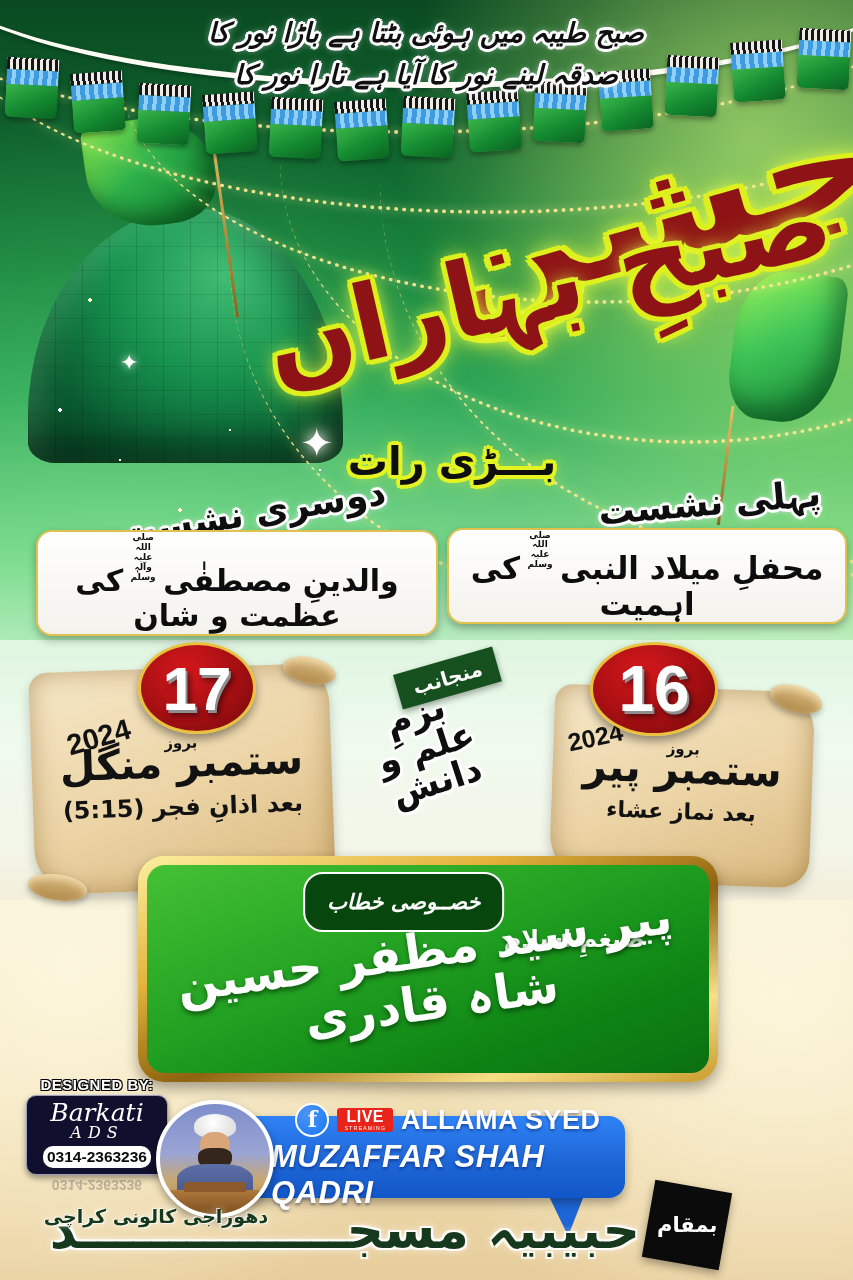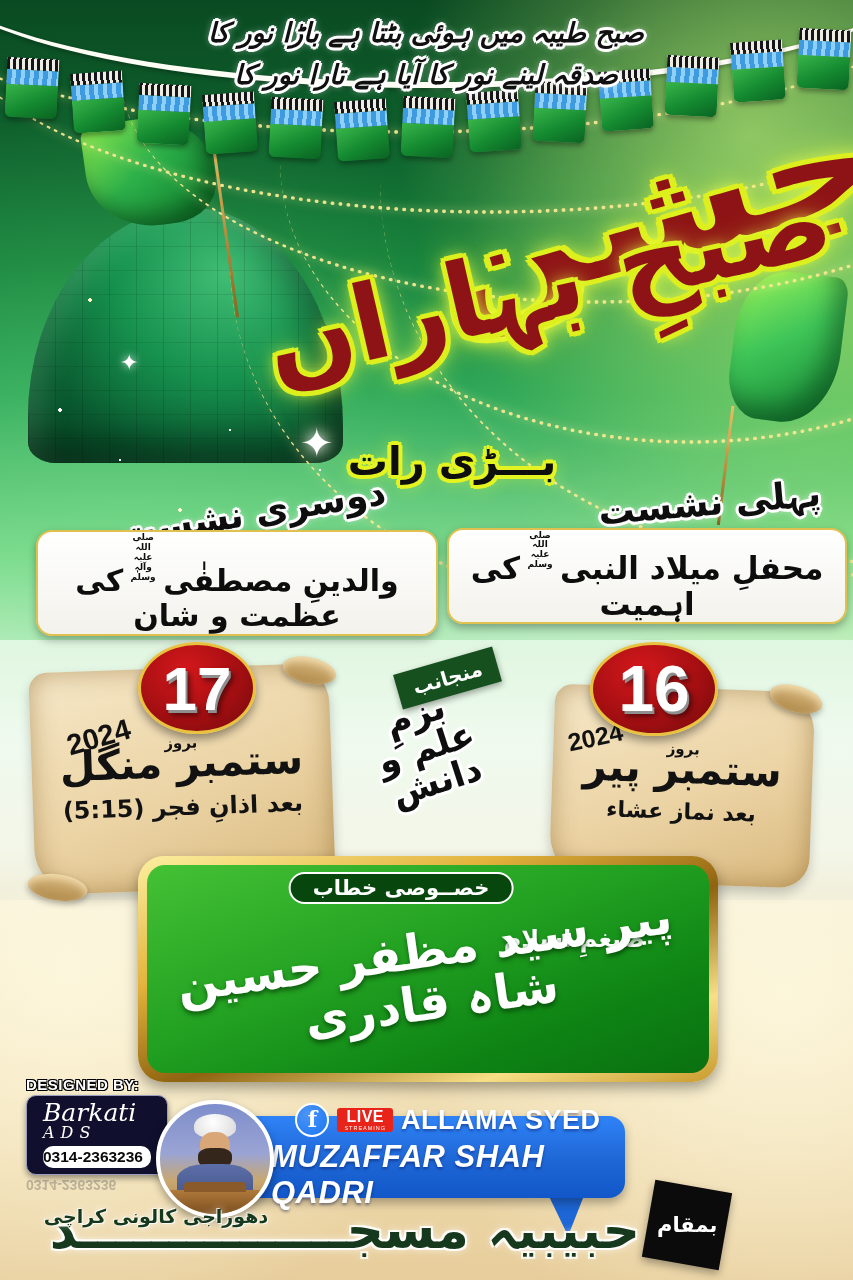--- a/index.html
+++ b/index.html
@@ -167,30 +167,30 @@
     transform:rotate(-18deg);color:#0E0E0E;font-weight:700;font-size:35px;line-height:1.0;}
 
   
   .gold-frame{position:absolute;left:138px;top:856px;width:580px;height:226px;z-index:6;
     border-radius:26px;padding:9px;box-sizing:border-box;
     background:linear-gradient(160deg,#FCEFA0 0%,#E3B33C 30%,#8F6310 55%,#F7DF86 80%,#C89B2D 100%);
     box-shadow:0 6px 14px rgba(0,0,0,.35);}
   .green-panel{position:relative;width:100%;height:100%;border-radius:18px;overflow:hidden;
     background:linear-gradient(160deg,#45C135 0%,#21A021 45%,#0E8414 75%,#0A7110 100%);}
   .kpill{position:absolute;left:50%;top:7px;transform:translateX(-62%);background:#07470E;
-    border:2px solid #fff;border-radius:20px;padding:2px 22px;color:#fff;font-size:21px;
-    font-weight:700;direction:rtl;white-space:nowrap;}
+    border:2px solid #fff;border-radius:20px;padding:16px 22px;color:#fff;font-size:21px;
+    font-weight:700;direction:rtl;white-space:nowrap;font-style:italic;}
   .honorific{position:absolute;right:64px;top:60px;color:#fff;font-size:24px;font-weight:700;
     direction:rtl;text-shadow:0 2px 3px rgba(0,60,0,.6);}
   .sp-name{position:absolute;left:50%;top:54%;width:540px;transform:translate(-50%,-50%) rotate(-8deg);
     color:#fff;font-size:48px;font-weight:700;direction:rtl;text-align:center;line-height:1.08;
     text-shadow:0 3px 5px rgba(0,50,0,.65);}
 
   
-  .designer{position:absolute;left:26px;top:1076px;width:142px;z-index:7;text-align:left;
+  .designer{position:absolute;left:26px;top:1076px;width:142px;z-index:7;text-align:center;
     font-family:"Liberation Sans",sans-serif;}
   .des-head{color:#fff;font-weight:700;font-size:15px;letter-spacing:.5px;
     text-shadow:-1px -1px 0 #000,1px -1px 0 #000,-1px 1px 0 #000,1px 1px 0 #000;}
   .des-card{margin-top:2px;background:#10102E;border:1px solid #9D9DC0;border-radius:10px;
     padding:4px 16px 6px;box-shadow:0 3px 6px rgba(0,0,0,.4);}
   .des-brand{color:#fff;font-family:"DejaVu Serif",serif;font-style:italic;font-size:25px;line-height:1.0;}
   .des-sub{color:#fff;font-family:"DejaVu Serif",serif;font-style:italic;font-size:16px;
     letter-spacing:6px;margin-top:-2px;}
   .des-phone{margin-top:4px;background:#fff;border-radius:10px;color:#0A0A0A;font-weight:700;
     font-size:15.5px;padding:2px 0;}

